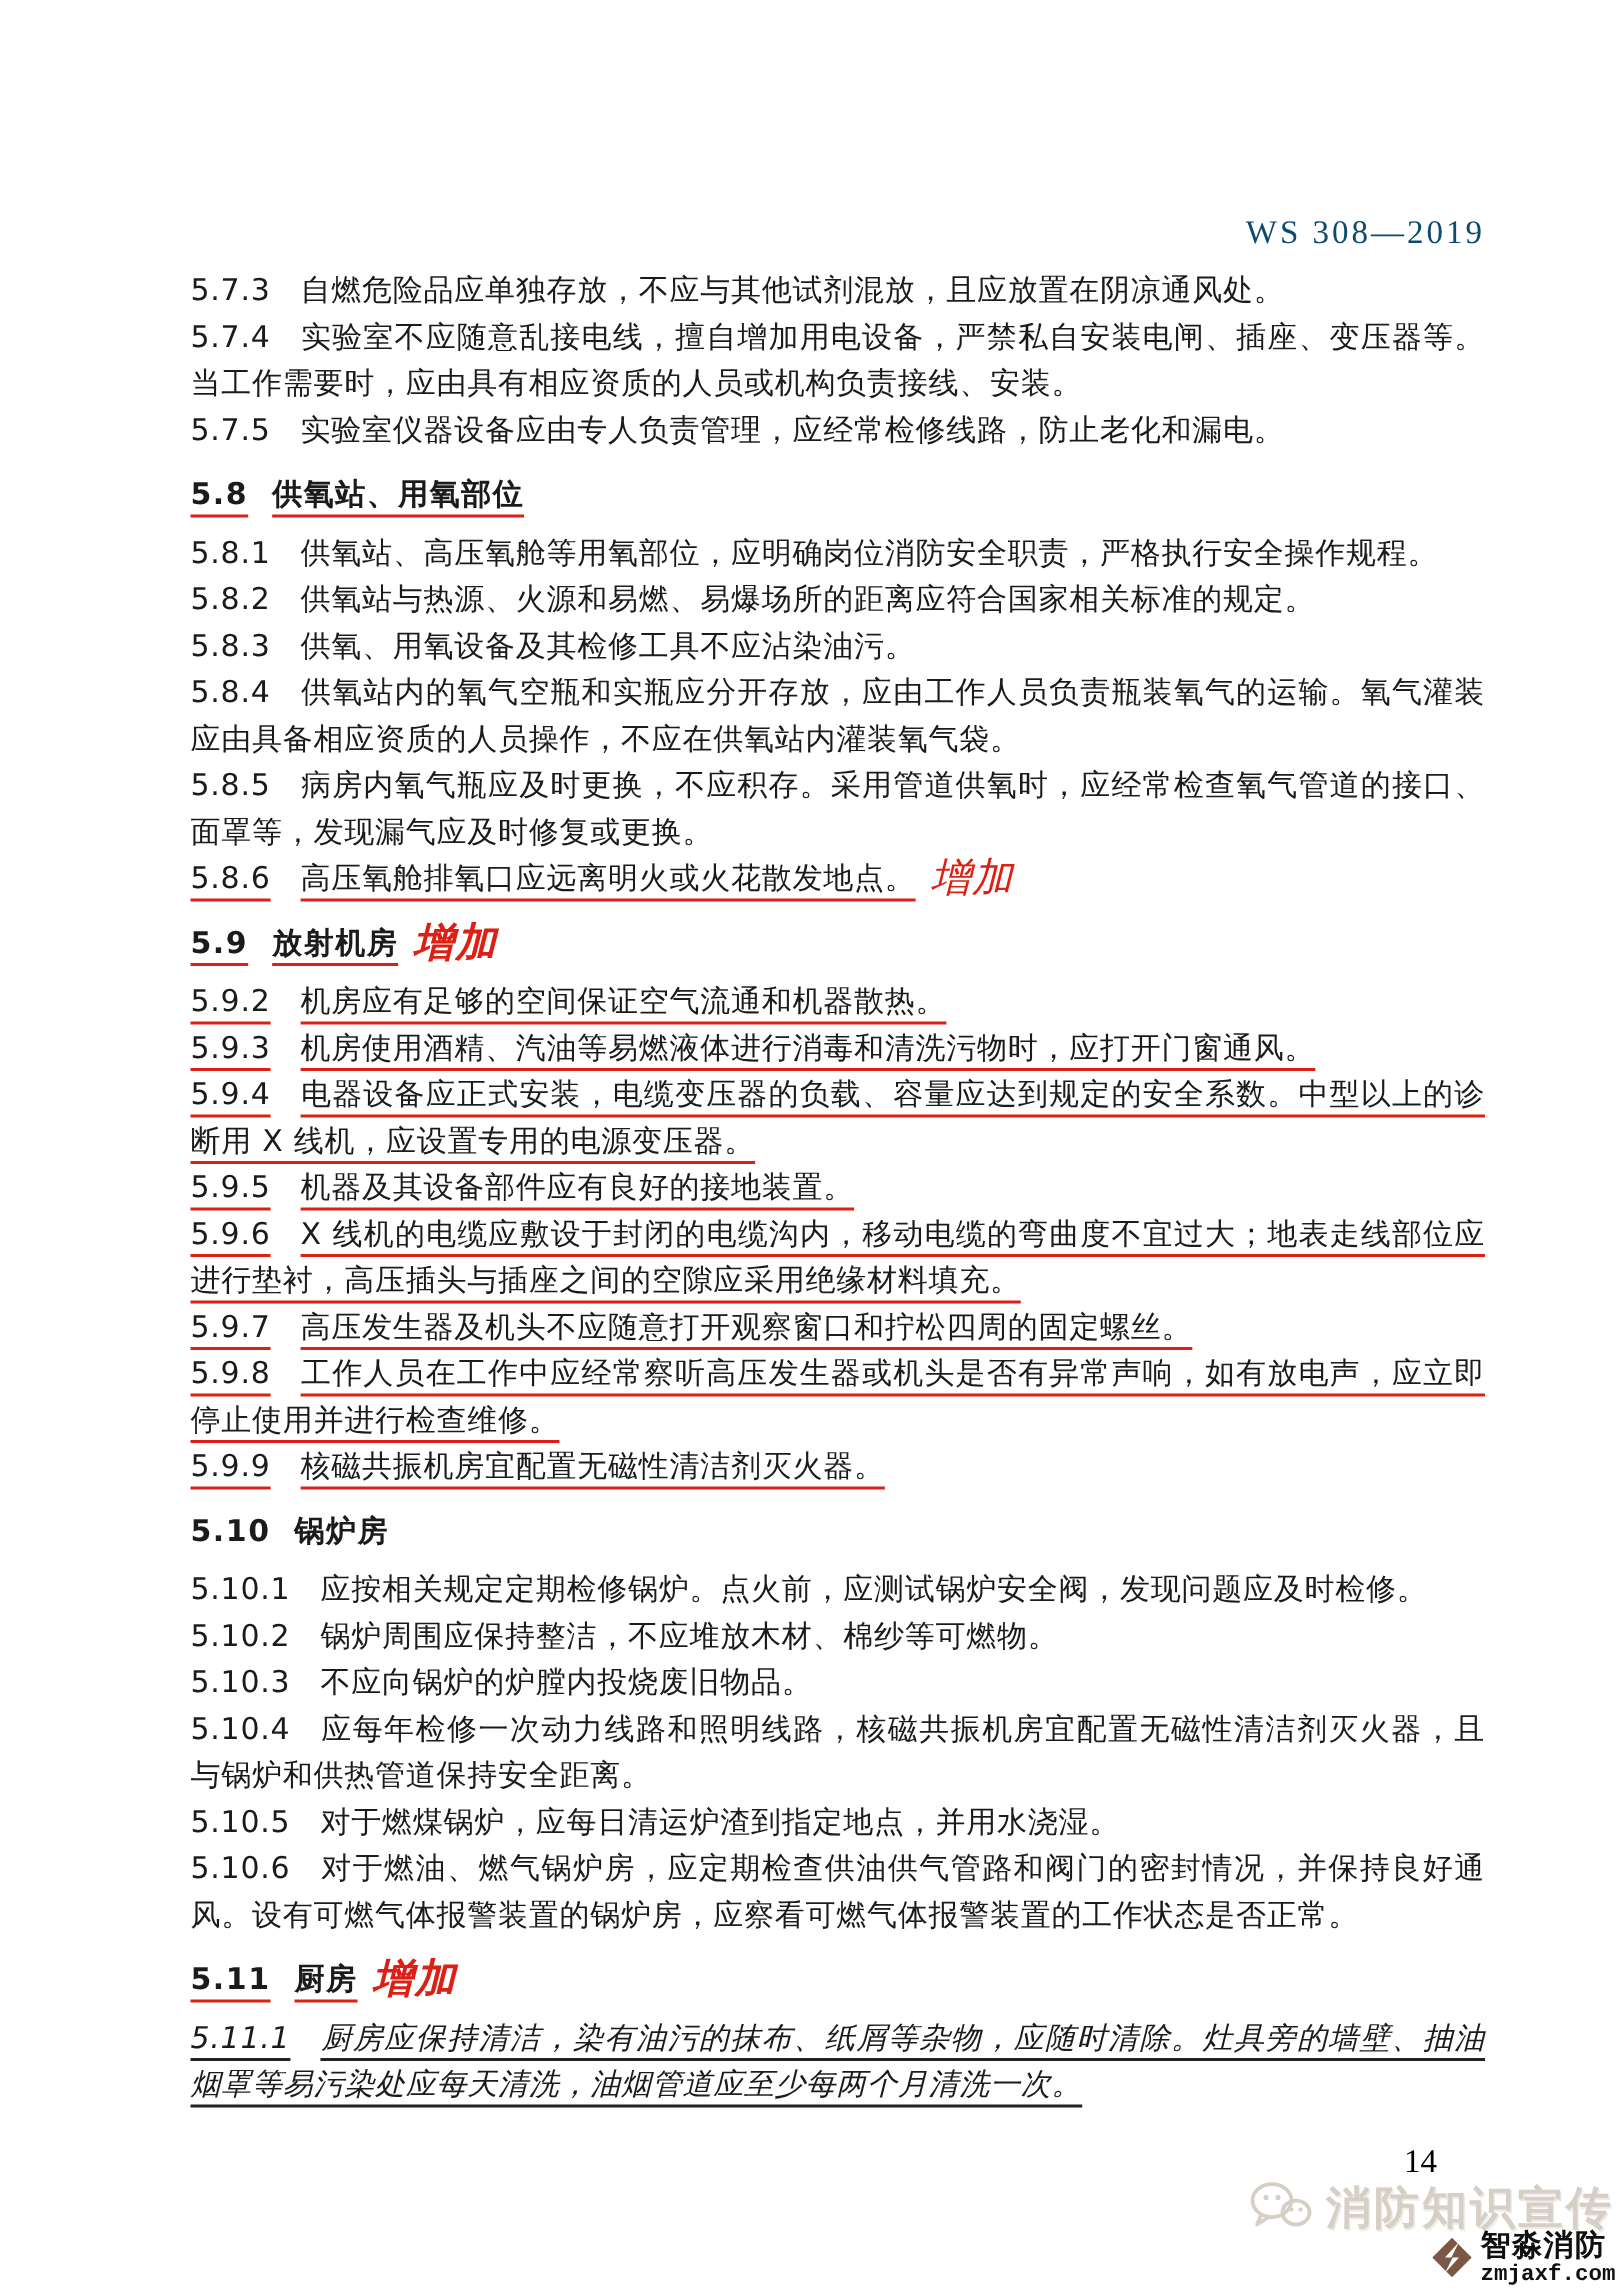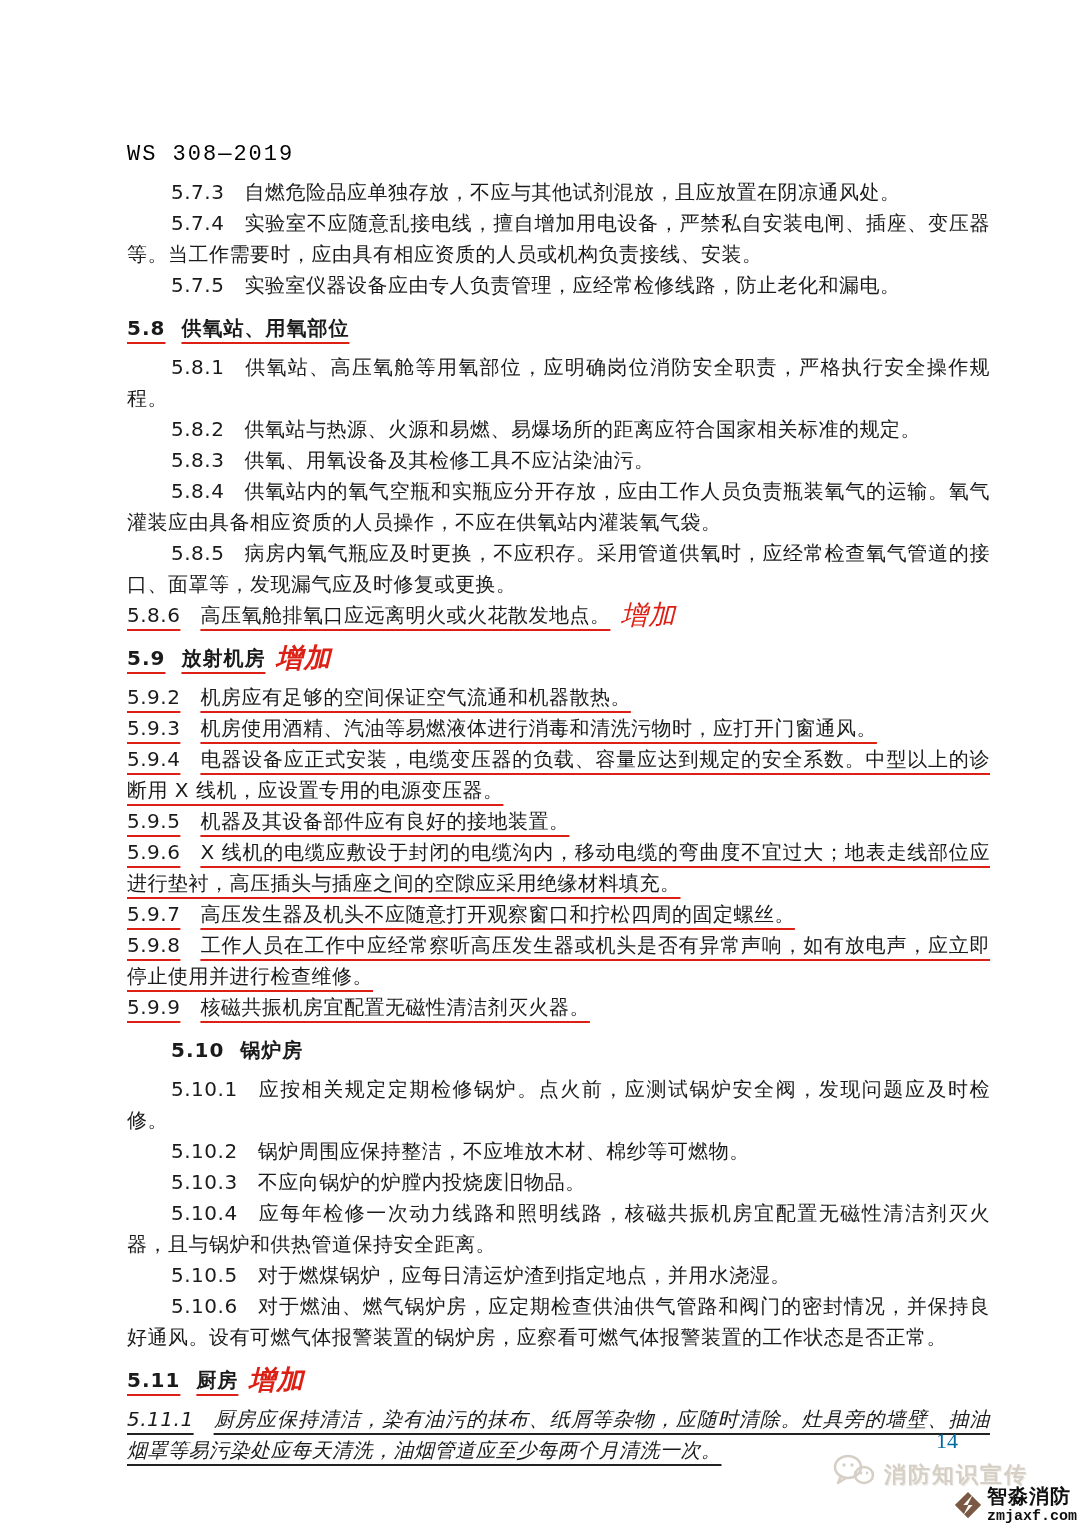--- a/index.html
+++ b/index.html
@@ -6,59 +6,59 @@
   body{
     width:1080px;height:1528px;position:relative;overflow:hidden;
     font-family:"DejaVu Sans","Liberation Sans",sans-serif;
     color:#1b1b1b;
   }
   .page{
     position:relative;width:1080px;height:1528px;box-sizing:border-box;
     padding:142px 90px 0 127px;
   }
   .doc-header{
-    font-size:22px;letter-spacing:2px;color:#000000;
-    margin-bottom:10px;font-family:Liberation Mono, monospace;
+    text-align:right;font-size:22px;letter-spacing:2px;color:#0c4a6e;
+    margin-bottom:10px;font-family:Liberation Serif, serif;
   }
   .doc-body{width:863px;}
   .block{
     margin:0;font-size:20px;line-height:31px;color:#1b1b1b;
     text-align:justify;letter-spacing:0.5px;
   }
   .block .num{margin-right:20px;white-space:nowrap;}
   .heading{font-weight:bold;margin:12px 0 8px 0;letter-spacing:1px;}
   .heading .num{margin-right:16px;}
   
-  .u-none .uline{text-decoration:none;margin-left:44px;}
+  .u-none .uline{text-decoration:none;}
   .u-red .uline{
     text-decoration:underline;
     text-decoration-color:var(--accent,#dc2015);
     text-decoration-thickness:2px;
     text-underline-offset:7px;
   }
   .u-black .uline{
     text-decoration:underline;
     text-decoration-color:#222;
     text-decoration-thickness:2px;
     text-underline-offset:7px;
     font-style:italic;
   }
   .add-tag{
     color:var(--accent,#dc2015);
     font-size:27px;line-height:1;
     margin-left:10px;vertical-align:-2px;white-space:nowrap;font-style:italic;
   }
   .page-number{
     position:absolute;left:936px;top:1428px;
-    font-size:22px;color:#0369a1;font-family:"Liberation Serif","DejaVu Serif",serif;
+    font-size:22px;color:#000000;font-family:"Liberation Serif","DejaVu Serif",serif;
   }
   .watermark{
     position:absolute;left:832px;top:1452px;
-    display:flex;align-items:center;gap:8px;
-    color:#d6cfc6;font-size:22px;font-weight:bold;letter-spacing:2px;
+    display:flex;align-items:flex-start;gap:8px;
+    color:#d6cfc6;font-size:30px;font-weight:bold;letter-spacing:2px;
     white-space:nowrap;
   }
   .watermark .wm-text{color:#d6cfc6;text-shadow:1px 1px 0 #efece7;}
   .brand{
     position:absolute;left:953px;top:1486px;
     display:flex;align-items:flex-end;gap:4px;
   }
   .brand-col{display:flex;flex-direction:column;line-height:1;}
   .brand-name{font-size:20px;font-weight:bold;color:#101010;letter-spacing:1px;}
   .brand-site{font-size:15px;font-weight:bold;color:#101010;font-family:"Liberation Mono","DejaVu Sans Mono",monospace;margin-top:3px;}

